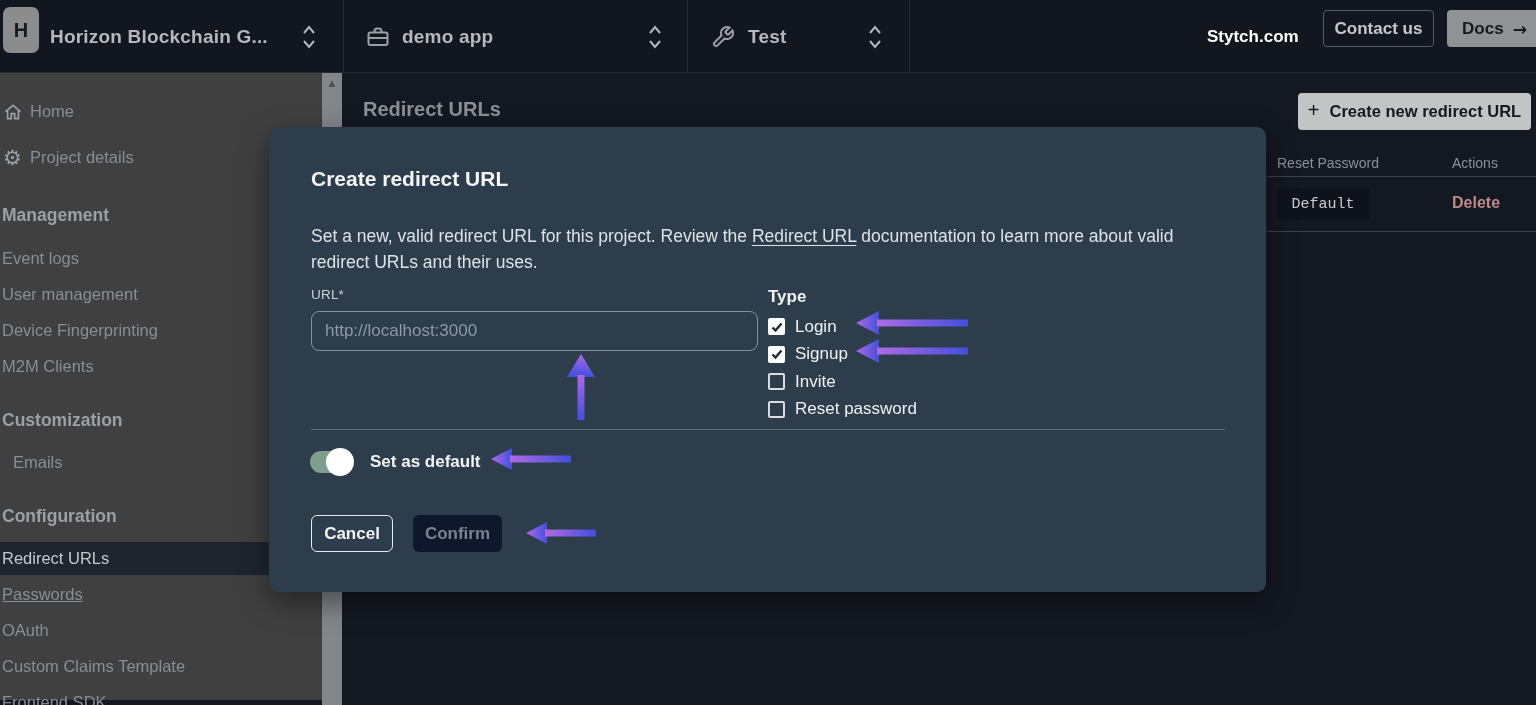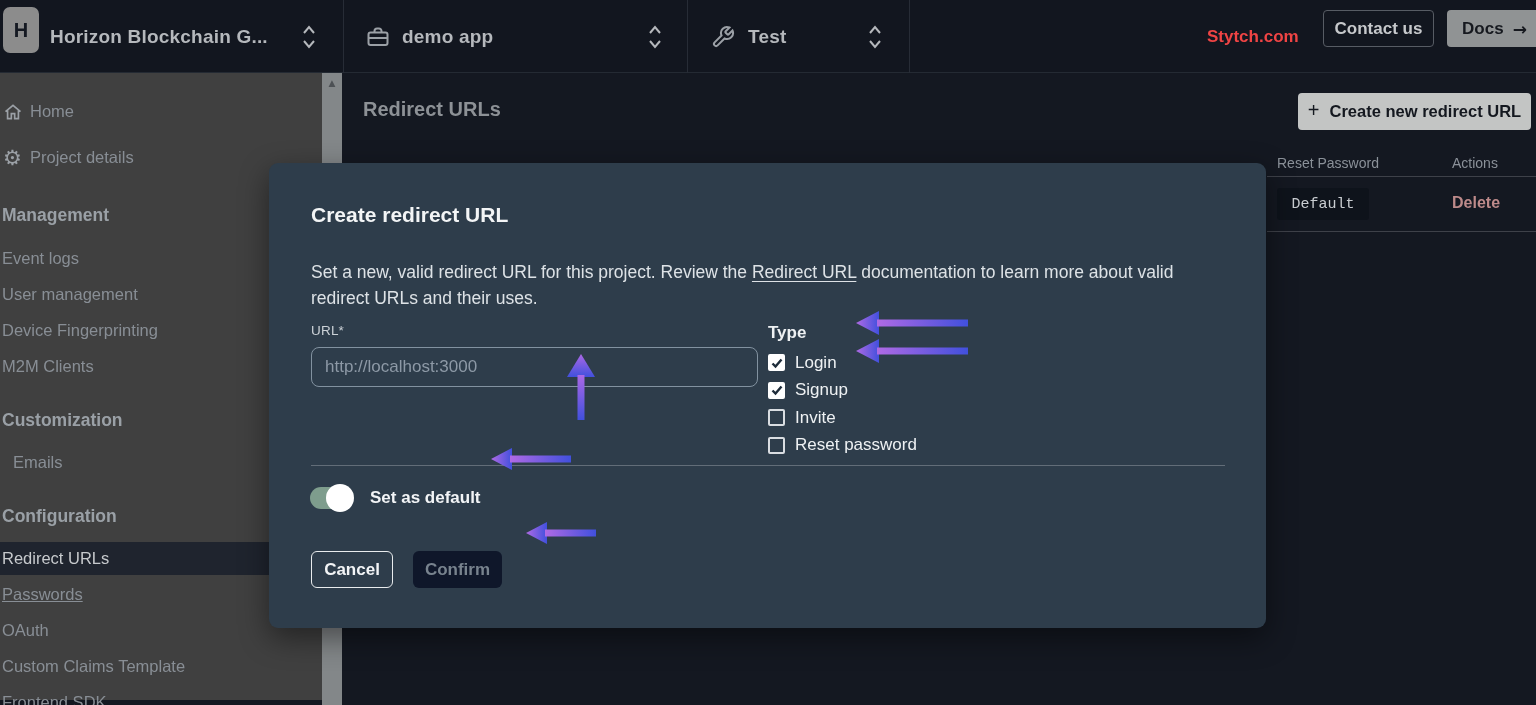--- a/index.html
+++ b/index.html
@@ -6,21 +6,21 @@
   *{box-sizing:border-box;font-family:"Liberation Sans",sans-serif;}
   #screen{position:relative;width:1536px;height:705px;overflow:hidden;background:#141821;}
 
   
   .topbar{position:absolute;left:0;top:0;width:1536px;height:73px;background:#12161f;border-bottom:1px solid #242a33;z-index:5;}
   .tb-divider{position:absolute;top:0;width:1px;height:73px;background:#272c36;}
   .logo-box{position:absolute;left:3px;top:7px;width:36px;height:46px;background:#8c8c8c;border-radius:7px;display:flex;align-items:center;justify-content:center;font-size:20px;font-weight:bold;color:#151922;}
   .tb-label{position:absolute;top:0;height:73px;display:flex;align-items:center;font-size:19px;font-weight:bold;color:#b5b8bc;letter-spacing:.2px;}
   .tb-caret{position:absolute;top:24px;}
   .tb-icon{position:absolute;top:25px;}
-  .tb-link{position:absolute;top:0;height:73px;display:flex;align-items:center;font-size:17px;font-weight:bold;color:#ef4444;}
+  .tb-link{position:absolute;top:0;height:73px;display:flex;align-items:center;font-size:17px;font-weight:bold;color:#ffffff;}
   .tb-btn{position:absolute;top:10px;height:37px;display:flex;align-items:center;justify-content:center;border-radius:4px;font-size:17px;font-weight:bold;cursor:pointer;}
   .btn-outline{border:1.5px solid #575c64;color:#c6c8cb;background:transparent;}
   .btn-grey{background:#909394;color:#16191f;gap:9px;}
 
   
   .sidebar{position:absolute;left:0;top:68px;width:322px;height:632px;background:#404040;z-index:1;}
   .sb-row{position:absolute;left:0;width:322px;height:33px;display:flex;align-items:center;font-size:16.5px;color:#888e95;}
   .sb-row .sb-text{padding-left:2px;}
   .sb-row.with-icon .sb-text{padding-left:0;}
   .sb-icon{width:27px;margin-left:3px;display:flex;align-items:center;}
@@ -34,21 +34,21 @@
   
   .main-title{position:absolute;left:363px;top:98px;font-size:20px;font-weight:bold;color:#8d9196;z-index:1;}
   .create-btn{position:absolute;left:1298px;top:93px;width:233px;height:37px;background:#c3c5c4;border-radius:4px;display:flex;align-items:center;justify-content:center;gap:10px;font-size:16.5px;font-weight:bold;color:#14181f;z-index:1;cursor:pointer;}
   .create-plus{font-size:20px;font-weight:normal;margin-top:-2px;}
   .tbl-head{position:absolute;top:155px;font-size:14px;color:#8b9199;z-index:1;}
   .tbl-line{position:absolute;height:1px;background:rgba(255,255,255,0.18);z-index:1;}
   .default-badge{position:absolute;left:1277px;top:188px;width:92px;height:32px;background:#0e131b;border-radius:3px;display:flex;align-items:center;justify-content:center;font-family:"Liberation Mono","DejaVu Sans Mono",monospace;font-size:15px;color:#c9cdd1;z-index:1;}
   .delete-link{position:absolute;left:1452px;top:194px;font-size:16px;font-weight:bold;color:#bd8a8a;z-index:1;cursor:pointer;}
 
   
-  .modal{position:absolute;left:269px;top:127px;width:997px;height:465px;background:#2e3d4b;border-radius:9px;box-shadow:0 10px 30px rgba(0,0,0,.45);z-index:10;margin-top:36px;}
+  .modal{position:absolute;left:269px;top:127px;width:997px;height:465px;background:#2e3d4b;border-radius:9px;box-shadow:0 10px 30px rgba(0,0,0,.45);z-index:10;}
   .m-title{position:absolute;left:42px;top:40px;font-size:21px;font-weight:bold;color:#f3f5f6;}
   .m-desc{position:absolute;left:42px;top:97px;width:880px;font-size:17.5px;line-height:25.5px;color:#dde2e6;}
   .m-desc a{color:#dde2e6;text-decoration:underline;text-underline-offset:3px;cursor:pointer;}
   .m-url-label{position:absolute;left:42px;top:160px;font-size:13.5px;color:#ccd2d7;letter-spacing:.2px;}
   .m-input{position:absolute;left:42px;top:184px;width:447px;height:40px;background:transparent;border:1px solid #8292a0;border-radius:8px;padding:0 13px;font-size:17px;color:#dbe0e4;outline:none;}
   .m-input::placeholder{color:#8d99a6;}
   .m-type-label{position:absolute;left:499px;top:160px;font-size:17px;font-weight:bold;color:#eef1f3;}
   .cb-col{position:absolute;left:499px;top:186px;display:flex;flex-direction:column;}
   .cb-row{height:27.5px;display:flex;align-items:center;gap:10px;cursor:pointer;}
   .cb-box{width:17px;height:17px;border:2px solid #d9dde1;border-radius:2px;background:transparent;display:flex;align-items:center;justify-content:center;}

